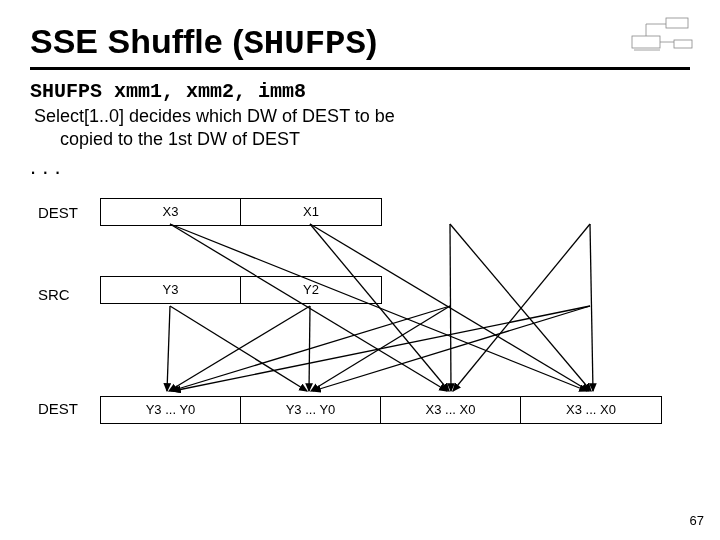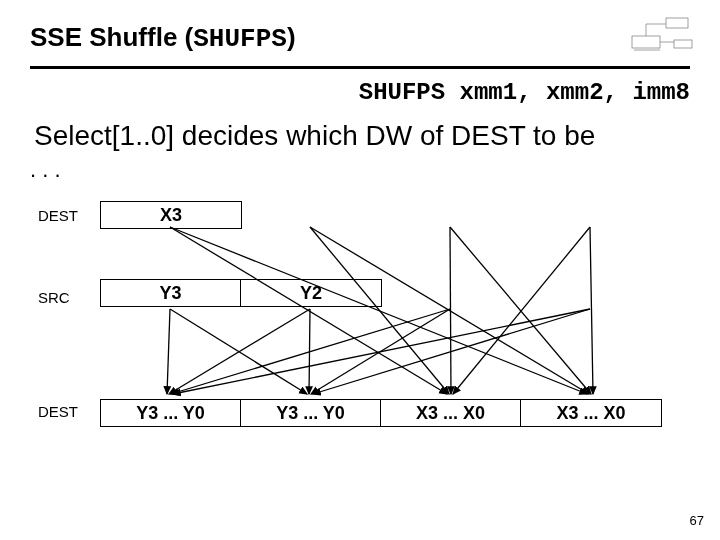--- a/index.html
+++ b/index.html
@@ -7,36 +7,35 @@
     width: 720px; height: 540px;
     font-family: Verdana, Geneva, sans-serif;
     background: #fff;
     color: #000;
     position: relative;
   }
   .slide {
     padding: 22px 30px 0 30px;
   }
   .title {
-    font-size: 26px;
+    font-size: 34px;
     font-weight: bold;
-    padding-bottom: 12px;
+    padding-bottom: 4px;
     border-bottom: 3px solid #000;
   }
   .title .mono { font-family: "Courier New", monospace; font-weight: bold; }
   .syntax {
     font-family: "Courier New", monospace;
     font-weight: bold;
-    font-size: 24px;
+    font-size: 20px;
     margin-top: 10px;
-    text-align: right;
   }
   .descr {
-    font-size: 28px;
-    margin-top: 12px;
+    font-size: 18px;
+    margin-top: 2px;
     line-height: 1.25;
     padding-left: 4px;
   }
   .descr .indent { padding-left: 26px; display: block; }
   .dots { font-size: 22px; margin-top: 4px; }
   .diagram {
     position: relative;
     margin-top: 18px;
     height: 260px;
     font-family: Arial, sans-serif;
@@ -53,22 +52,21 @@
     left: 70px;
     display: flex;
     border: 1px solid #000;
   }
   .cell {
     width: 140px;
     height: 26px;
     border-right: 1px solid #000;
     text-align: center;
     line-height: 26px;
-    font-size: 18px;
-    font-weight: bold;
+    font-size: 13px;
   }
   .cell:last-child { border-right: none; }
   .arrows {
     position: absolute;
     left: 0; top: 0;
     width: 720px; height: 260px;
     pointer-events: none;
   }
   .pagenum {
     position: absolute;
@@ -101,28 +99,30 @@
   </div>
 
   <div class="title">
     <span>SSE Shuffle (</span><span class="mono">SHUFPS</span><span>)</span>
   </div>
 
   <div class="syntax">SHUFPS xmm1, xmm2, imm8</div>
 
   <div class="descr">
     <span>Select[1..0] decides which DW of DEST to be</span>
+    <span class="indent">copied to the 1st DW of DEST</span>
   </div>
   <div class="dots">. . .</div>
 
   <div class="diagram">
 
     <div class="reglabel" style="top:6px">DEST</div>
     <div class="register" style="top:0">
       <div class="cell">X3</div>
+      <div class="cell">X1</div>
     </div>
 
     <div class="reglabel" style="top:88px">SRC</div>
     <div class="register" style="top:78px">
       <div class="cell">Y3</div>
       <div class="cell">Y2</div>
     </div>
 
     <div class="reglabel" style="top:202px">DEST</div>
     <div class="register" style="top:198px">

